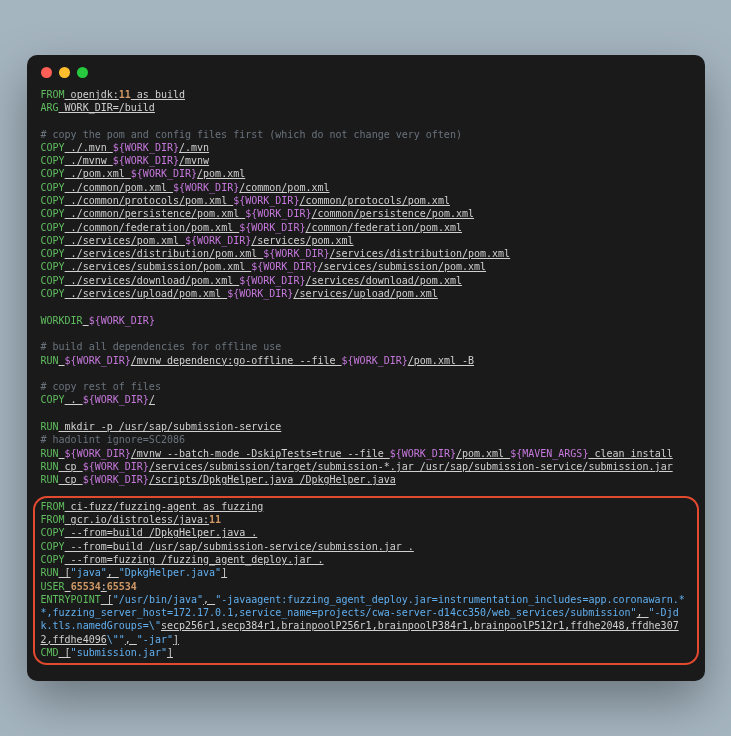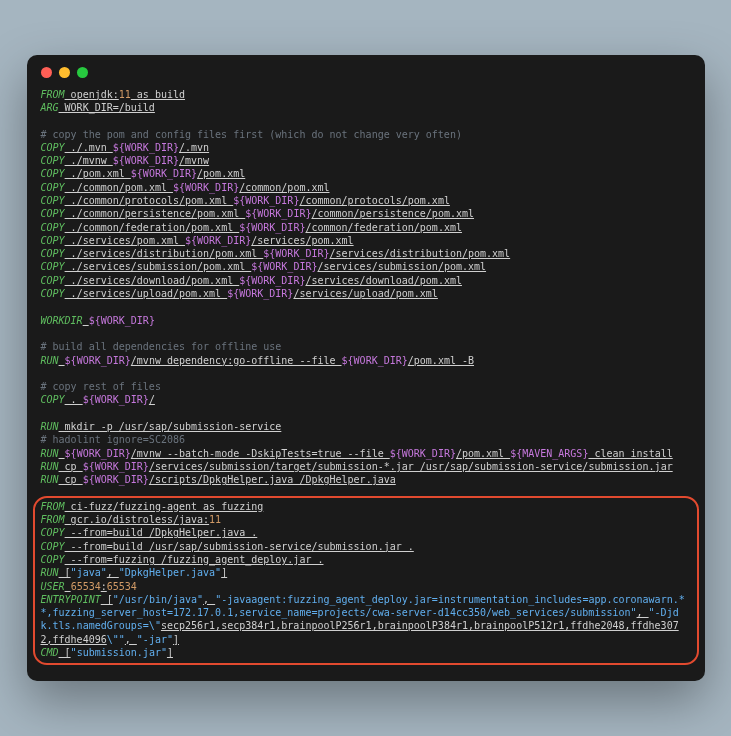--- a/index.html
+++ b/index.html
@@ -32,23 +32,23 @@
     .tb-max { background: #27c93f; }
     .code {
       font-size: 10px;
       line-height: 13.3px;
       color: #cfcfcf;
       padding: 4px 14px 8px 14px;
       white-space: pre-wrap;
       word-break: break-all;
       position: relative;
     }
-    .kw { color: #5fbd5f; font-style: italic; }
+    .kw { color: #5fbd5f; }
     .arg { color: #c678dd; }
-    .num { color: #d19a66; }
+    .num { color: #d19a66; font-weight: bold; }
     .comment { color: #6a737d; }
     .cmd { color: #d0d0d0; text-decoration: underline; }
     .str { color: #61afef; }
     .highlight-box {
       position: absolute;
       border: 2.5px solid #e24a2f;
       border-radius: 14px;
       pointer-events: none;
     }
   </style>

